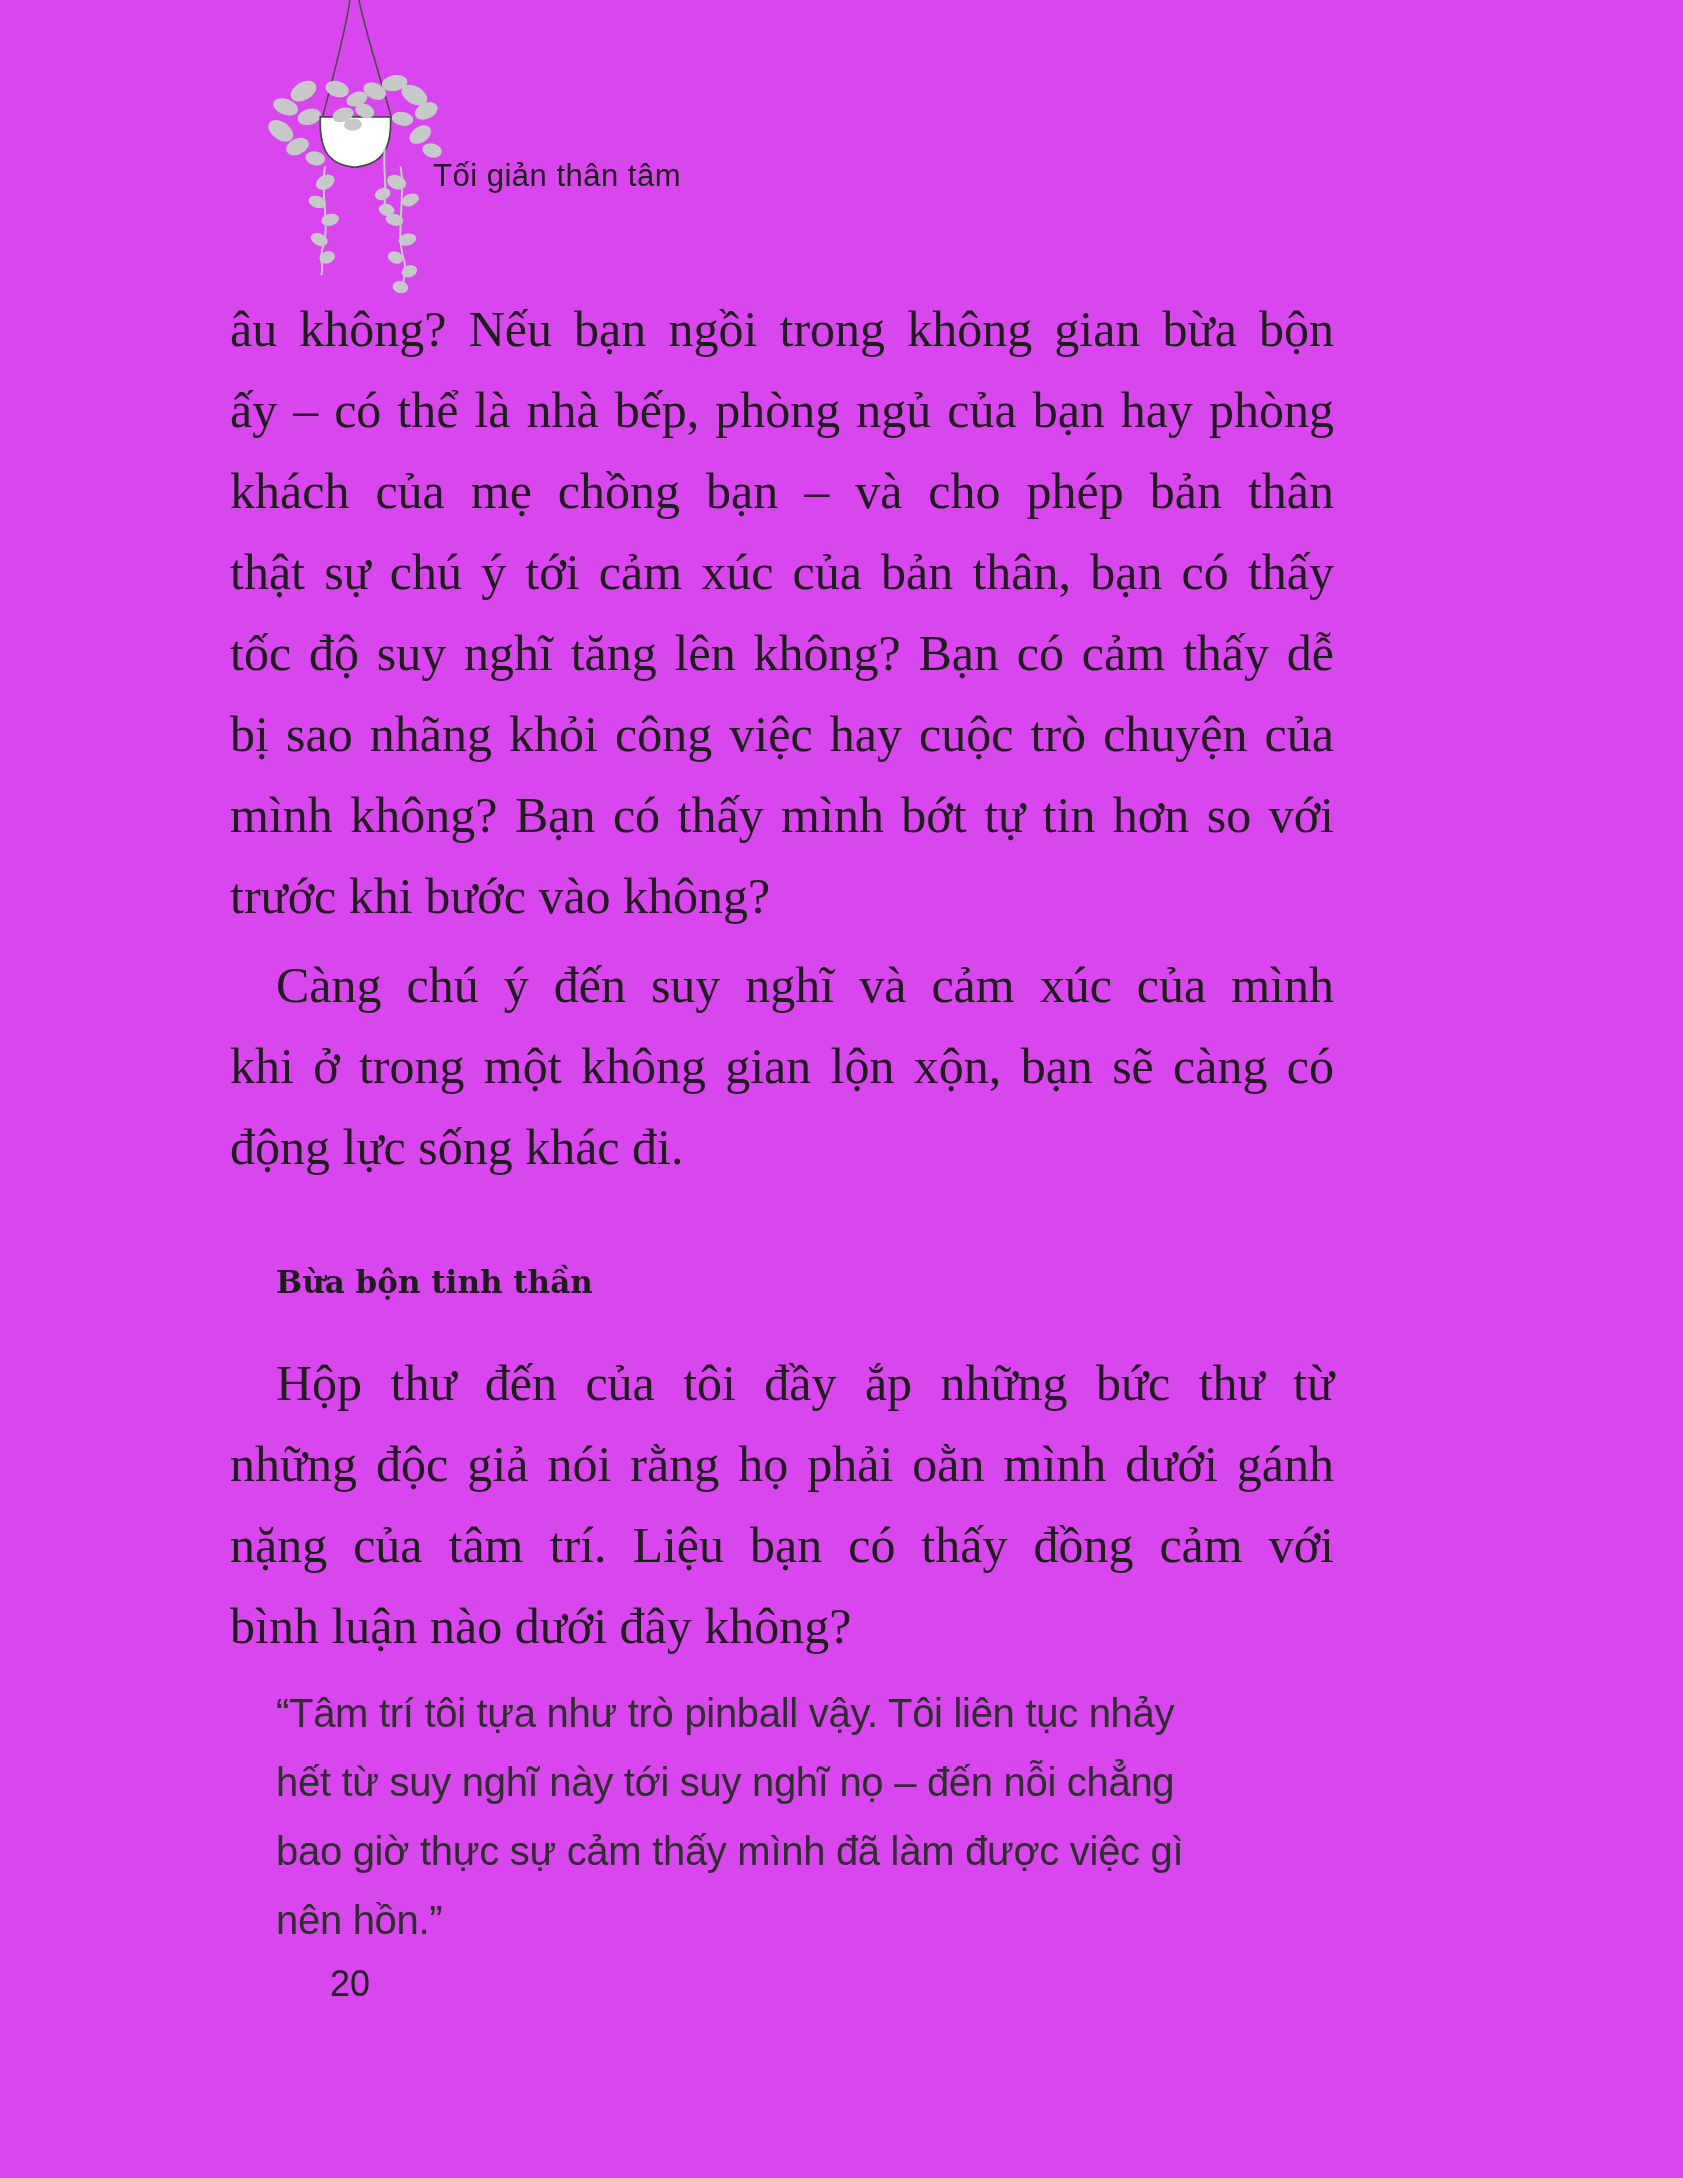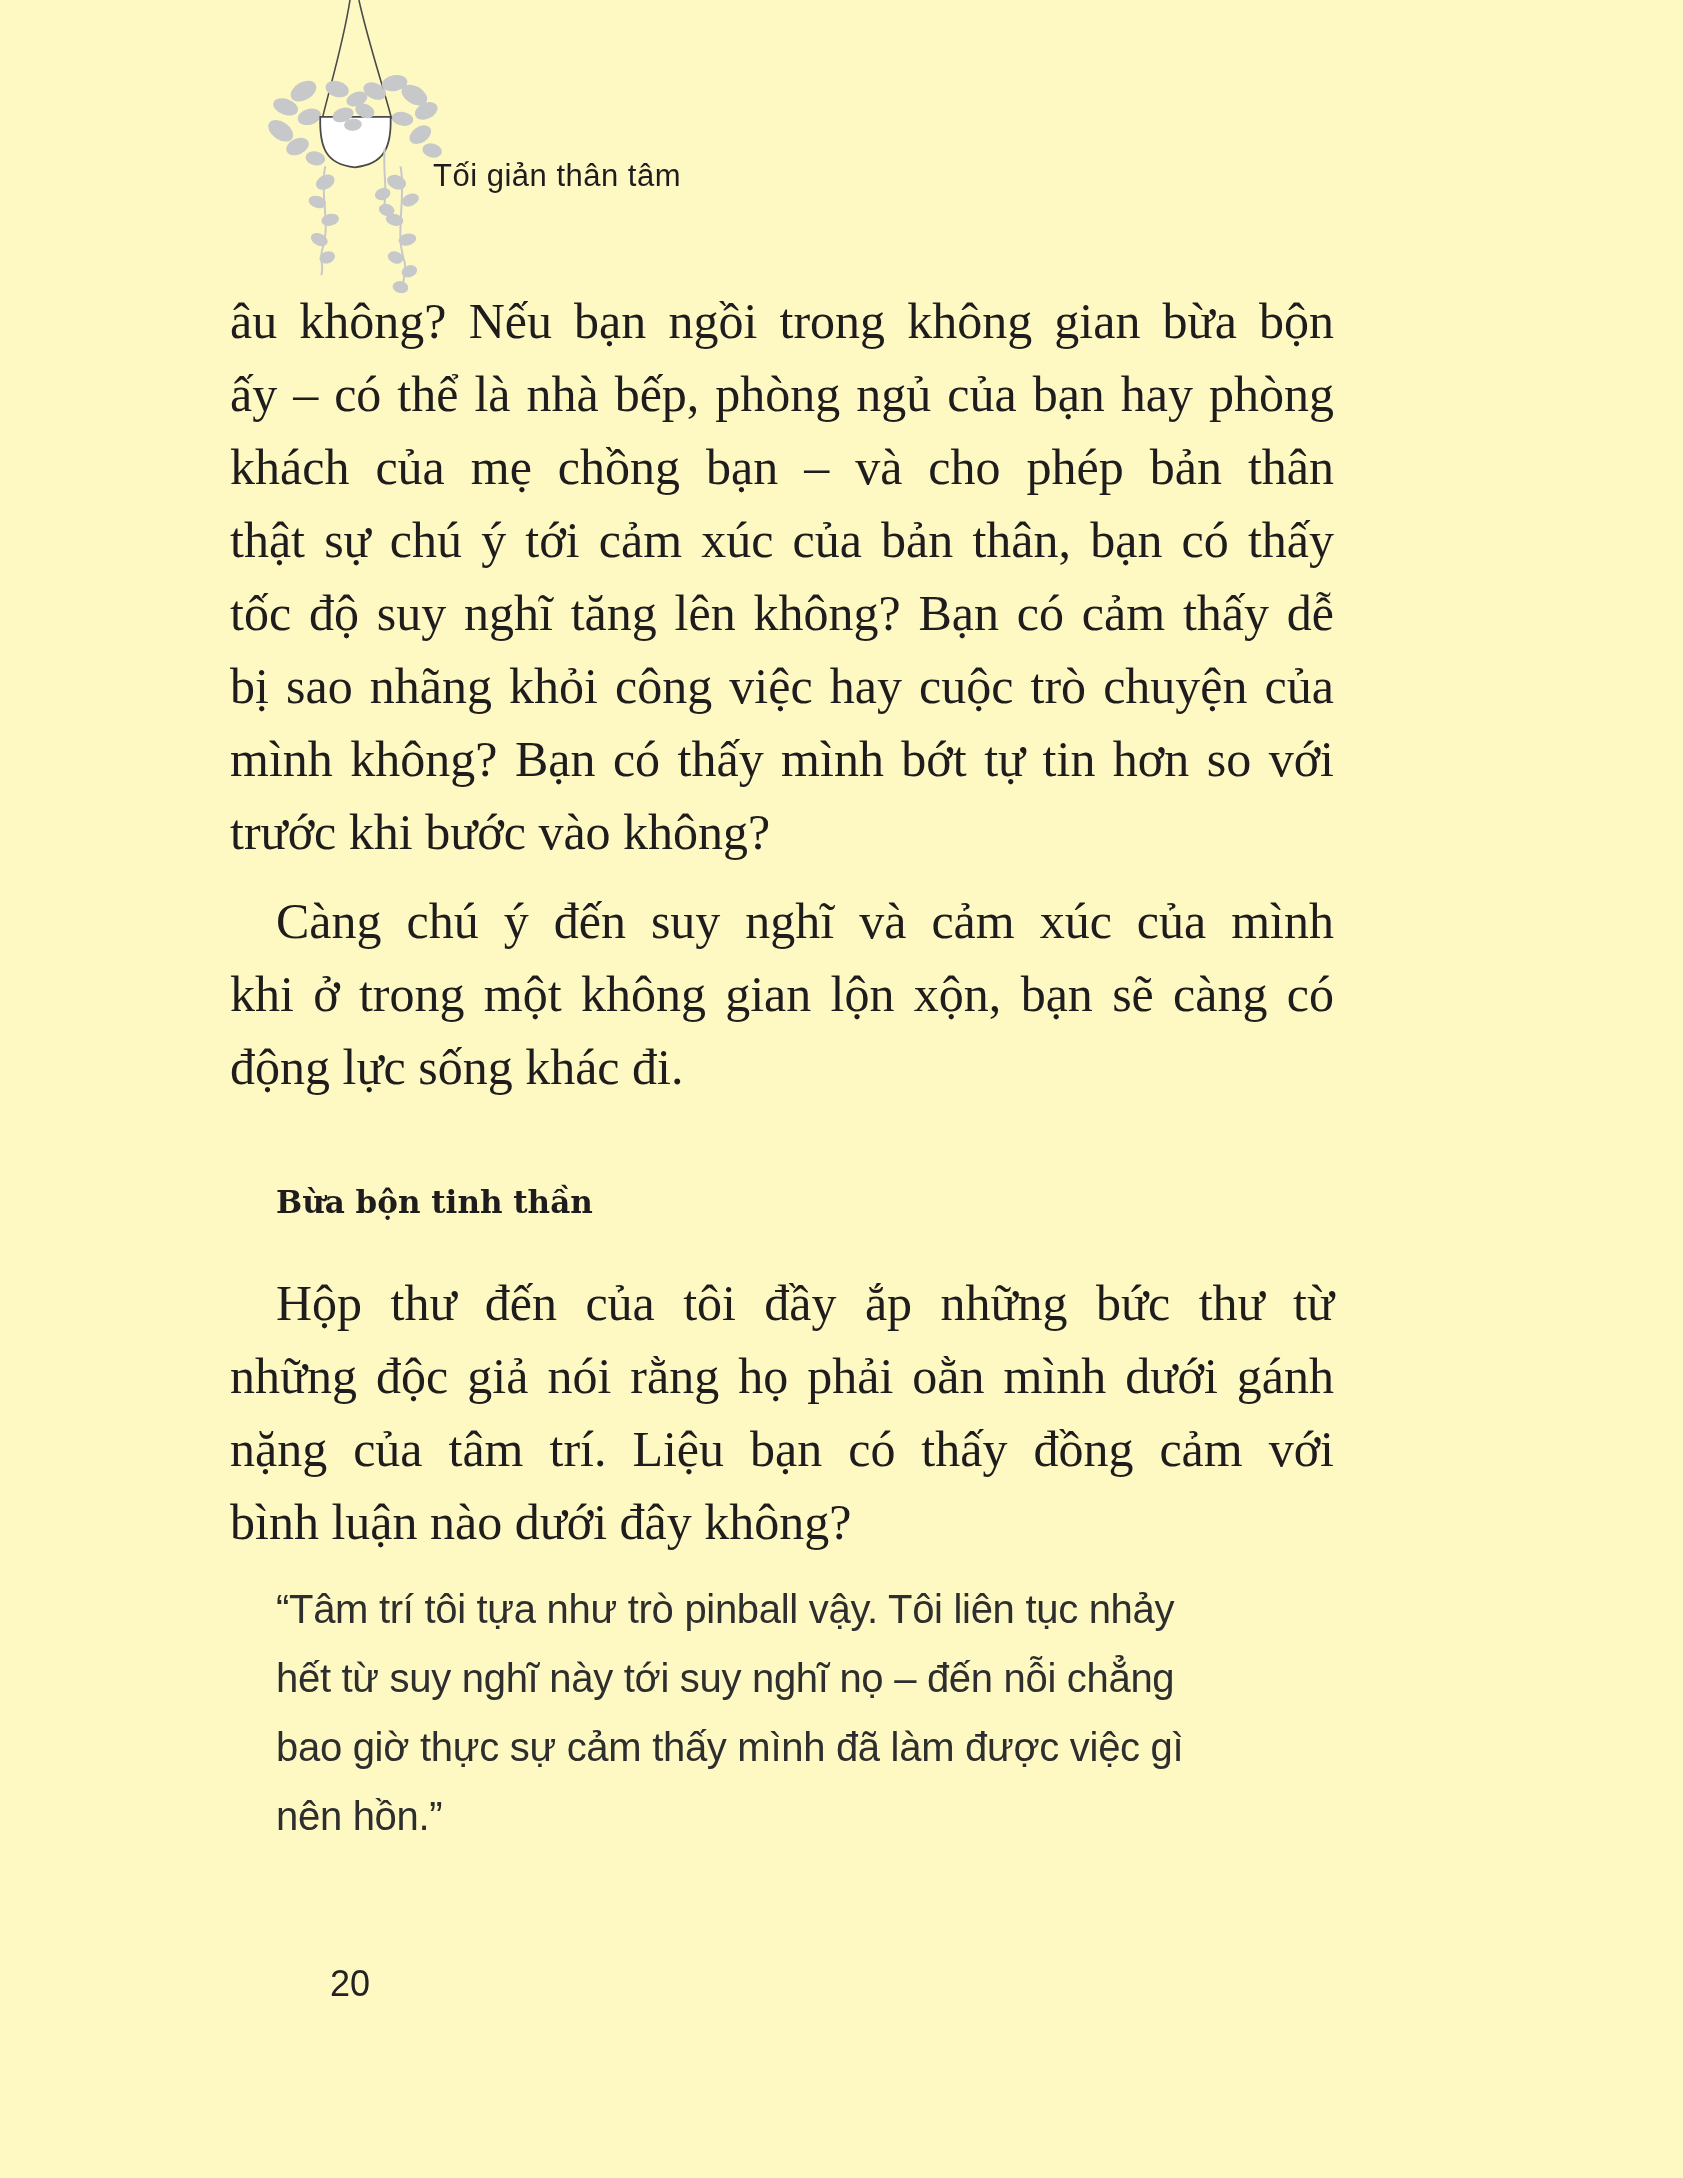--- a/index.html
+++ b/index.html
@@ -1,33 +1,33 @@
 <!DOCTYPE html>
 <html style="--text: #1f1c1d; --leaf: #c6c8ca; --pot: #4a4a4a;"><head>
 <meta charset="utf-8">
 <style>
   html,body{margin:0;padding:0;background:#ffffff;}
   .page{
     position:relative;
     width:1683px;height:2178px;
-    background:#fef9c3;
+    background:#d946ef;
     overflow:hidden;
     font-family:"Liberation Serif", serif;
     color:var(--text,#1f1c1d);
   }
   .plant{position:absolute;left:226px;top:0;width:248px;height:297px;}
   .header-title{
     position:absolute;left:433px;top:156px;
     font-family:"Liberation Sans", sans-serif;
     font-size:31px;line-height:40px;color:var(--text,#231f20);
     letter-spacing:0.5px;
   }
   .content{position:absolute;left:230px;top:285px;width:1104px;}
   .para{font-size:50px;line-height:73px;}
-  .para .line{text-align:left;white-space:nowrap;}
+  .para .line{text-align:left;white-space:nowrap;margin-top:8px;}
   .para .line.just{white-space:normal;text-align:justify;text-align-last:justify;}
   .para .line.indent{padding-left:46px;}
   .p2{margin-top:16px;}
   .section-heading{
     margin:71px 0 4px 0;padding-left:46px;
     font-family:"DejaVu Serif", serif;
     font-weight:bold;font-size:31px;line-height:55px;
     color:var(--text,#231f20);
   }
   .p3{margin-top:37px;}

